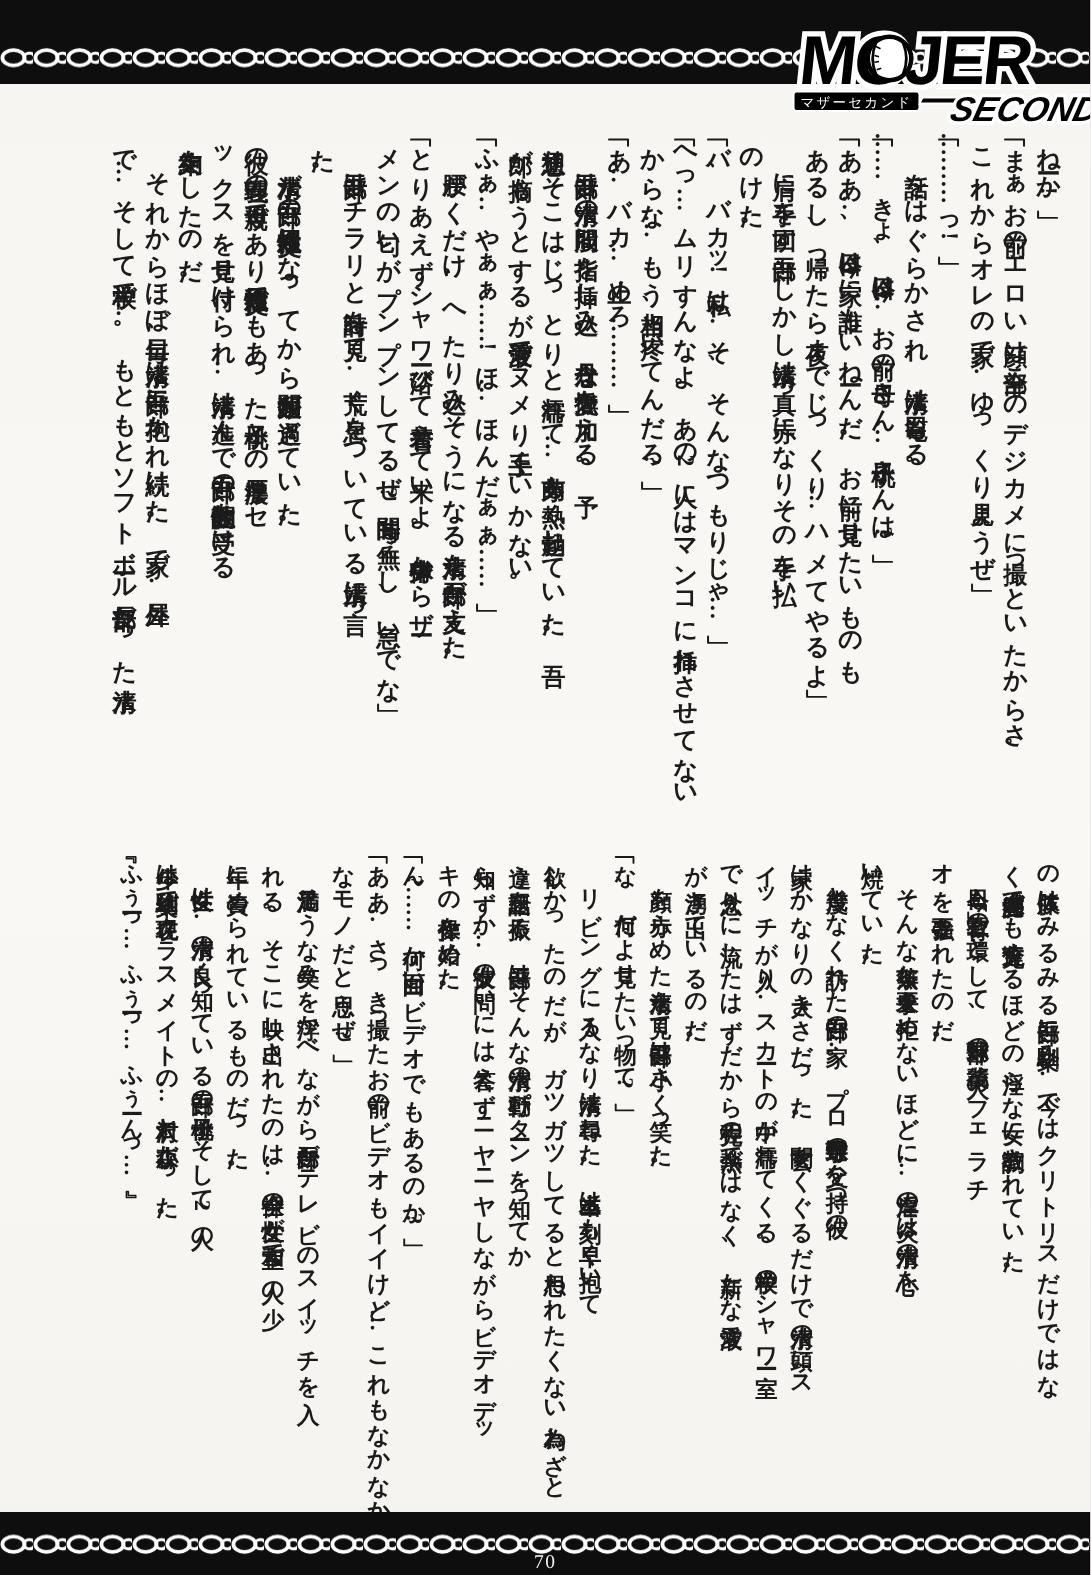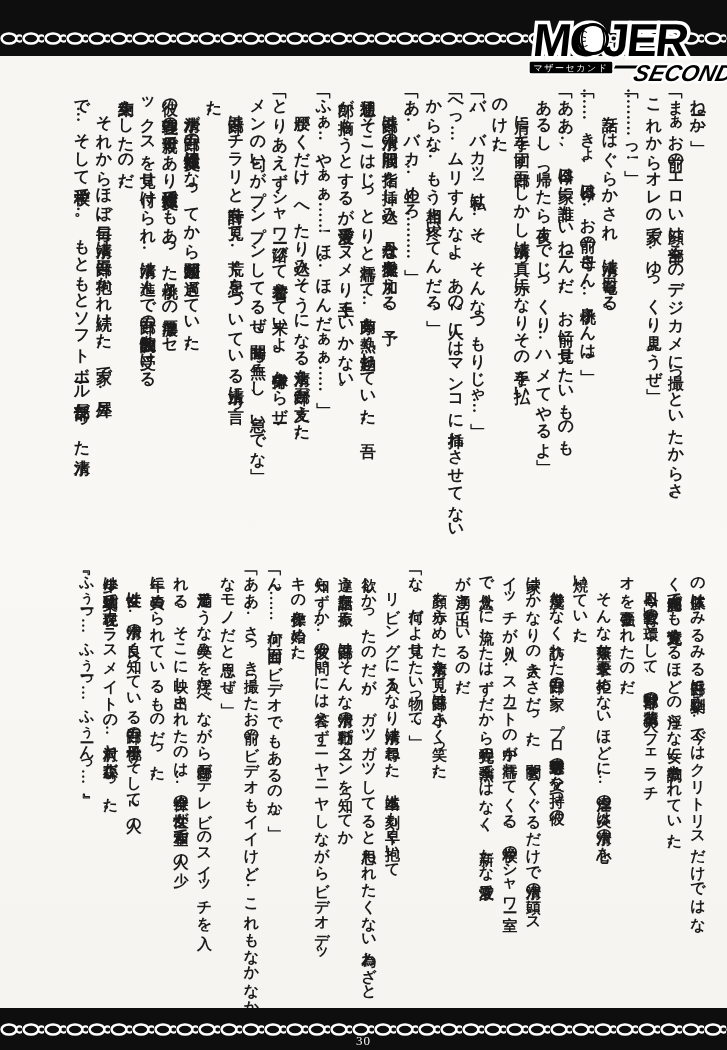--- a/index.html
+++ b/index.html
@@ -149,16 +149,16 @@
   <div class="bar bar-bottom">
     <svg class="chain-svg chain-bottom-pos" width="727" height="17" viewBox="0 0 727 17">
       <defs>
         <pattern id="chainBottom" width="22" height="17" patternUnits="userSpaceOnUse">
           <ellipse cx="9" cy="8.5" rx="7.4" ry="5.1" fill="none" stroke="#ffffff" stroke-width="2.5"></ellipse>
           <ellipse cx="19.6" cy="8.5" rx="3.6" ry="3.1" fill="none" stroke="#ffffff" stroke-width="2.1"></ellipse>
         </pattern>
       </defs>
       <rect width="727" height="17" fill="url(#chainBottom)"></rect>
     </svg>
-    <div class="page-number">30</div>
+    <div class="page-number">70</div>
   </div>
 
 </div>
 
 </body></html>

